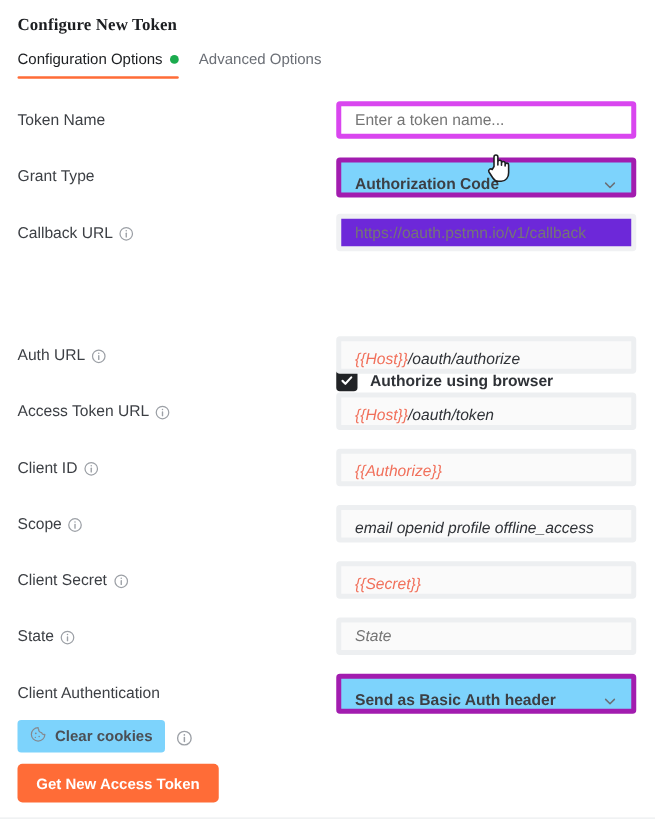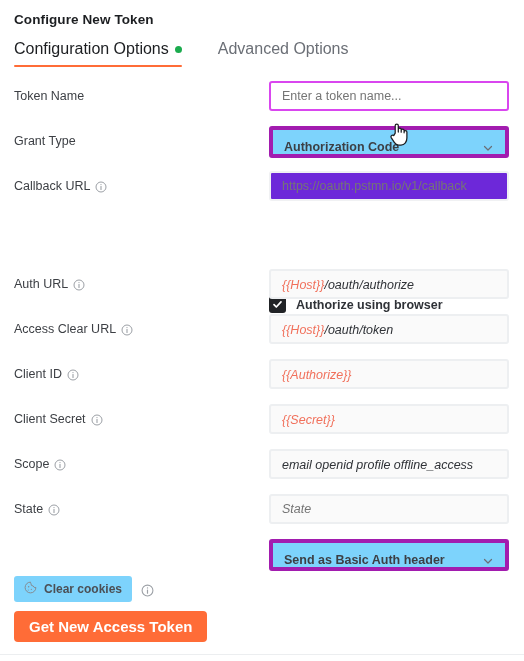--- a/index.html
+++ b/index.html
@@ -19,55 +19,56 @@
 
   
   .panel-title {
     position: absolute;
     left: 14px;
     top: 12px;
     font-size: 13.5px;
     font-weight: bold;
     color: #1c1e21;
     letter-spacing: 0.1px;
+    font-family: Liberation Serif, serif;
   }
 
   
   .tabs {
     position: absolute;
     left: 14px;
     top: 40px;
     display: flex;
     align-items: flex-start;
   }
   .tab {
     position: relative;
     padding: 0 0 9px 0;
-    font-size: 16px;
+    font-size: 12px;
     color: #6b6f76;
     display: flex;
     align-items: center;
     gap: 6px;
     cursor: pointer;
     white-space: nowrap;
   }
   .tab.active {
     color: #1c1e21;
   }
   .tab.active .tab-underline {
     position: absolute;
     left: 0;
     right: 0;
     bottom: 0;
     height: 2px;
     background: #ff6c37;
     border-radius: 1px;
   }
   .tab + .tab {
-    margin-left: 36px;
+    margin-left: 16px;
   }
   .status-dot {
     width: 7px;
     height: 7px;
     border-radius: 50%;
     background: #1bab4e;
     display: inline-block;
     flex: 0 0 auto;
   }
 
@@ -108,21 +109,21 @@
     left: 269px;
     top: 3px;
     width: 240px;
     box-sizing: border-box;
   }
 
   .field {
     width: 100%;
     height: 30px;
     box-sizing: border-box;
-    border: 2px solid #d946ef;
+    border: 4px solid #d946ef;
     border-radius: 3px;
     background: #ffffff;
     padding: 0 11px;
     font-family: "Liberation Sans", sans-serif;
     font-size: 12.5px;
     color: #2f3237;
     line-height: 28px;
     outline: none;
     display: block;
     overflow: hidden;
@@ -239,21 +240,21 @@
     position: absolute;
     left: 14px;
     top: 35px;
     height: 31px;
     box-sizing: border-box;
     background: #ff6c37;
     border: none;
     border-radius: 4px;
     padding: 0 15px;
     font-family: "Liberation Sans", sans-serif;
-    font-size: 15px;
+    font-size: 12px;
     font-weight: bold;
     color: #ffffff;
     cursor: pointer;
     white-space: nowrap;
   }
 
   .bottom-divider {
     position: absolute;
     left: 0;
     top: 654px;
@@ -355,21 +356,21 @@
           </svg>
       </span>
     </div>
     <div class="control">
       <div class="field filled"><span class="var">{{Host}}</span><span>/oauth/authorize</span></div>
     </div>
   </div>
 
   <div class="row">
     <div class="label">
-      <span>Access Clear URL</span>
+      <span>Access Token URL</span>
       <span class="info-icon">
         <svg width="12" height="12" viewBox="0 0 12 12">
             <circle cx="6" cy="6" r="5" fill="none" stroke="#9ca0a6" stroke-width="1"></circle>
             <circle cx="6" cy="3.6" r="0.62" fill="#9ca0a6"></circle>
             <rect x="5.45" y="5" width="1.1" height="4" rx="0.5" fill="#9ca0a6"></rect>
           </svg>
       </span>
     </div>
     <div class="control">
       <div class="field filled"><span class="var">{{Host}}</span><span>/oauth/token</span></div>
@@ -387,67 +388,70 @@
           </svg>
       </span>
     </div>
     <div class="control">
       <div class="field filled"><span class="var">{{Authorize}}</span><span></span></div>
     </div>
   </div>
 
   <div class="row">
     <div class="label">
+      <span>Scope</span>
+      <span class="info-icon">
+        <svg width="12" height="12" viewBox="0 0 12 12">
+            <circle cx="6" cy="6" r="5" fill="none" stroke="#9ca0a6" stroke-width="1"></circle>
+            <circle cx="6" cy="3.6" r="0.62" fill="#9ca0a6"></circle>
+            <rect x="5.45" y="5" width="1.1" height="4" rx="0.5" fill="#9ca0a6"></rect>
+          </svg>
+      </span>
+    </div>
+    <div class="control">
+      <div class="field filled">email openid profile offline_access</div>
+    </div>
+  </div>
+
+  <div class="row">
+    <div class="label">
       <span>Client Secret</span>
       <span class="info-icon">
         <svg width="12" height="12" viewBox="0 0 12 12">
             <circle cx="6" cy="6" r="5" fill="none" stroke="#9ca0a6" stroke-width="1"></circle>
             <circle cx="6" cy="3.6" r="0.62" fill="#9ca0a6"></circle>
             <rect x="5.45" y="5" width="1.1" height="4" rx="0.5" fill="#9ca0a6"></rect>
           </svg>
       </span>
     </div>
     <div class="control">
       <div class="field filled"><span class="var">{{Secret}}</span><span></span></div>
     </div>
   </div>
 
   <div class="row">
     <div class="label">
-      <span>Scope</span>
-      <span class="info-icon">
-        <svg width="12" height="12" viewBox="0 0 12 12">
-            <circle cx="6" cy="6" r="5" fill="none" stroke="#9ca0a6" stroke-width="1"></circle>
-            <circle cx="6" cy="3.6" r="0.62" fill="#9ca0a6"></circle>
-            <rect x="5.45" y="5" width="1.1" height="4" rx="0.5" fill="#9ca0a6"></rect>
-          </svg>
-      </span>
-    </div>
-    <div class="control">
-      <div class="field filled">email openid profile offline_access</div>
-    </div>
-  </div>
-
-  <div class="row">
-    <div class="label">
       <span>State</span>
       <span class="info-icon">
         <svg width="12" height="12" viewBox="0 0 12 12">
             <circle cx="6" cy="6" r="5" fill="none" stroke="#9ca0a6" stroke-width="1"></circle>
             <circle cx="6" cy="3.6" r="0.62" fill="#9ca0a6"></circle>
             <rect x="5.45" y="5" width="1.1" height="4" rx="0.5" fill="#9ca0a6"></rect>
           </svg>
       </span>
     </div>
     <div class="control">
       <input class="field filled" type="text" placeholder="State" style="">
     </div>
   </div>
 
   <div class="row">
+    <div class="label">
+      <span>Client Authentication</span>
+    </div>
     <div class="control">
       <div class="select">
         <span class="select-value">Send as Basic Auth header</span>
         <span class="chev">
           <svg width="12" height="12" viewBox="0 0 12 12">
               <path d="M2.5 4.5 L6 8 L9.5 4.5" fill="none" stroke="currentColor" stroke-width="1.2" stroke-linecap="round" stroke-linejoin="round"></path>
             </svg>
         </span>
       </div>
     </div>

